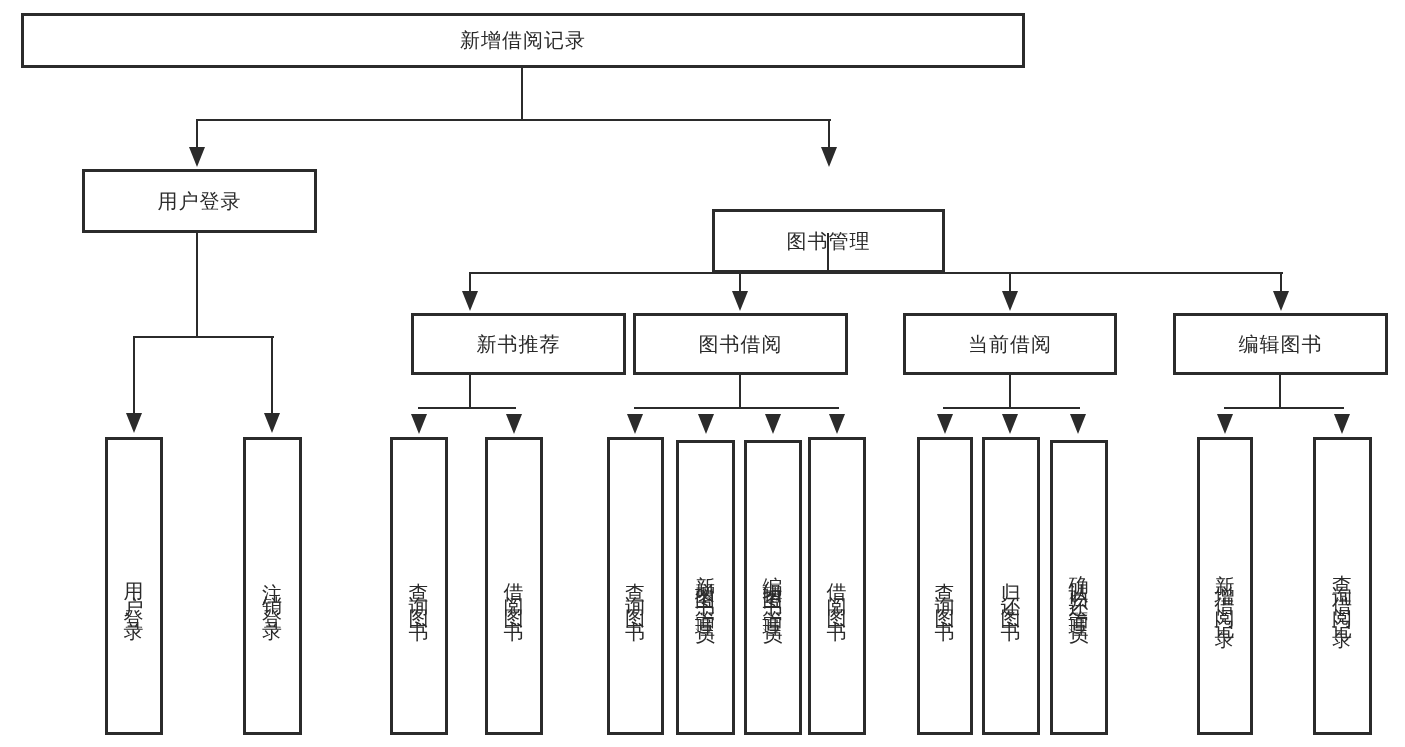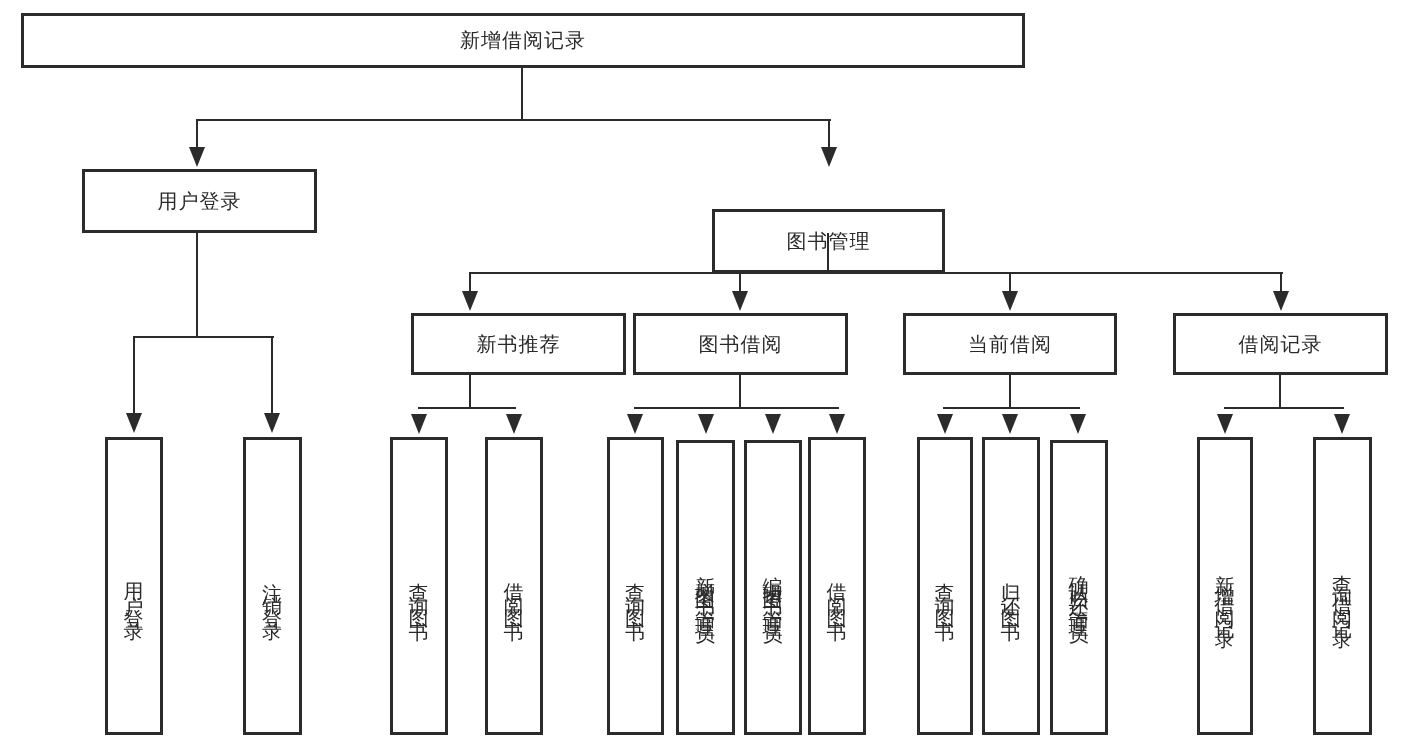--- a/index.html
+++ b/index.html
@@ -54,21 +54,21 @@
 
   <div class="node hnode" style="left:903px;top:313px;width:214px;height:62px;">
     <span>当前借阅</span>
   </div>
 
   <div class="node hnode" style="left:633px;top:313px;width:215px;height:62px;">
     <span>图书借阅</span>
   </div>
 
   <div class="node hnode" style="left:1173px;top:313px;width:215px;height:62px;">
-    <span>借阅记录</span>
+    <span>编辑图书</span>
   </div>
 
   <div class="node vnode v4" style="left:105px;top:437px;width:58px;height:298px;">
     <span>用户登录</span>
   </div>
   <div class="node vnode v4" style="left:243px;top:437px;width:59px;height:298px;">
     <span>注销登录</span>
   </div>
 
   <div class="node vnode v4" style="left:390px;top:437px;width:58px;height:298px;">

